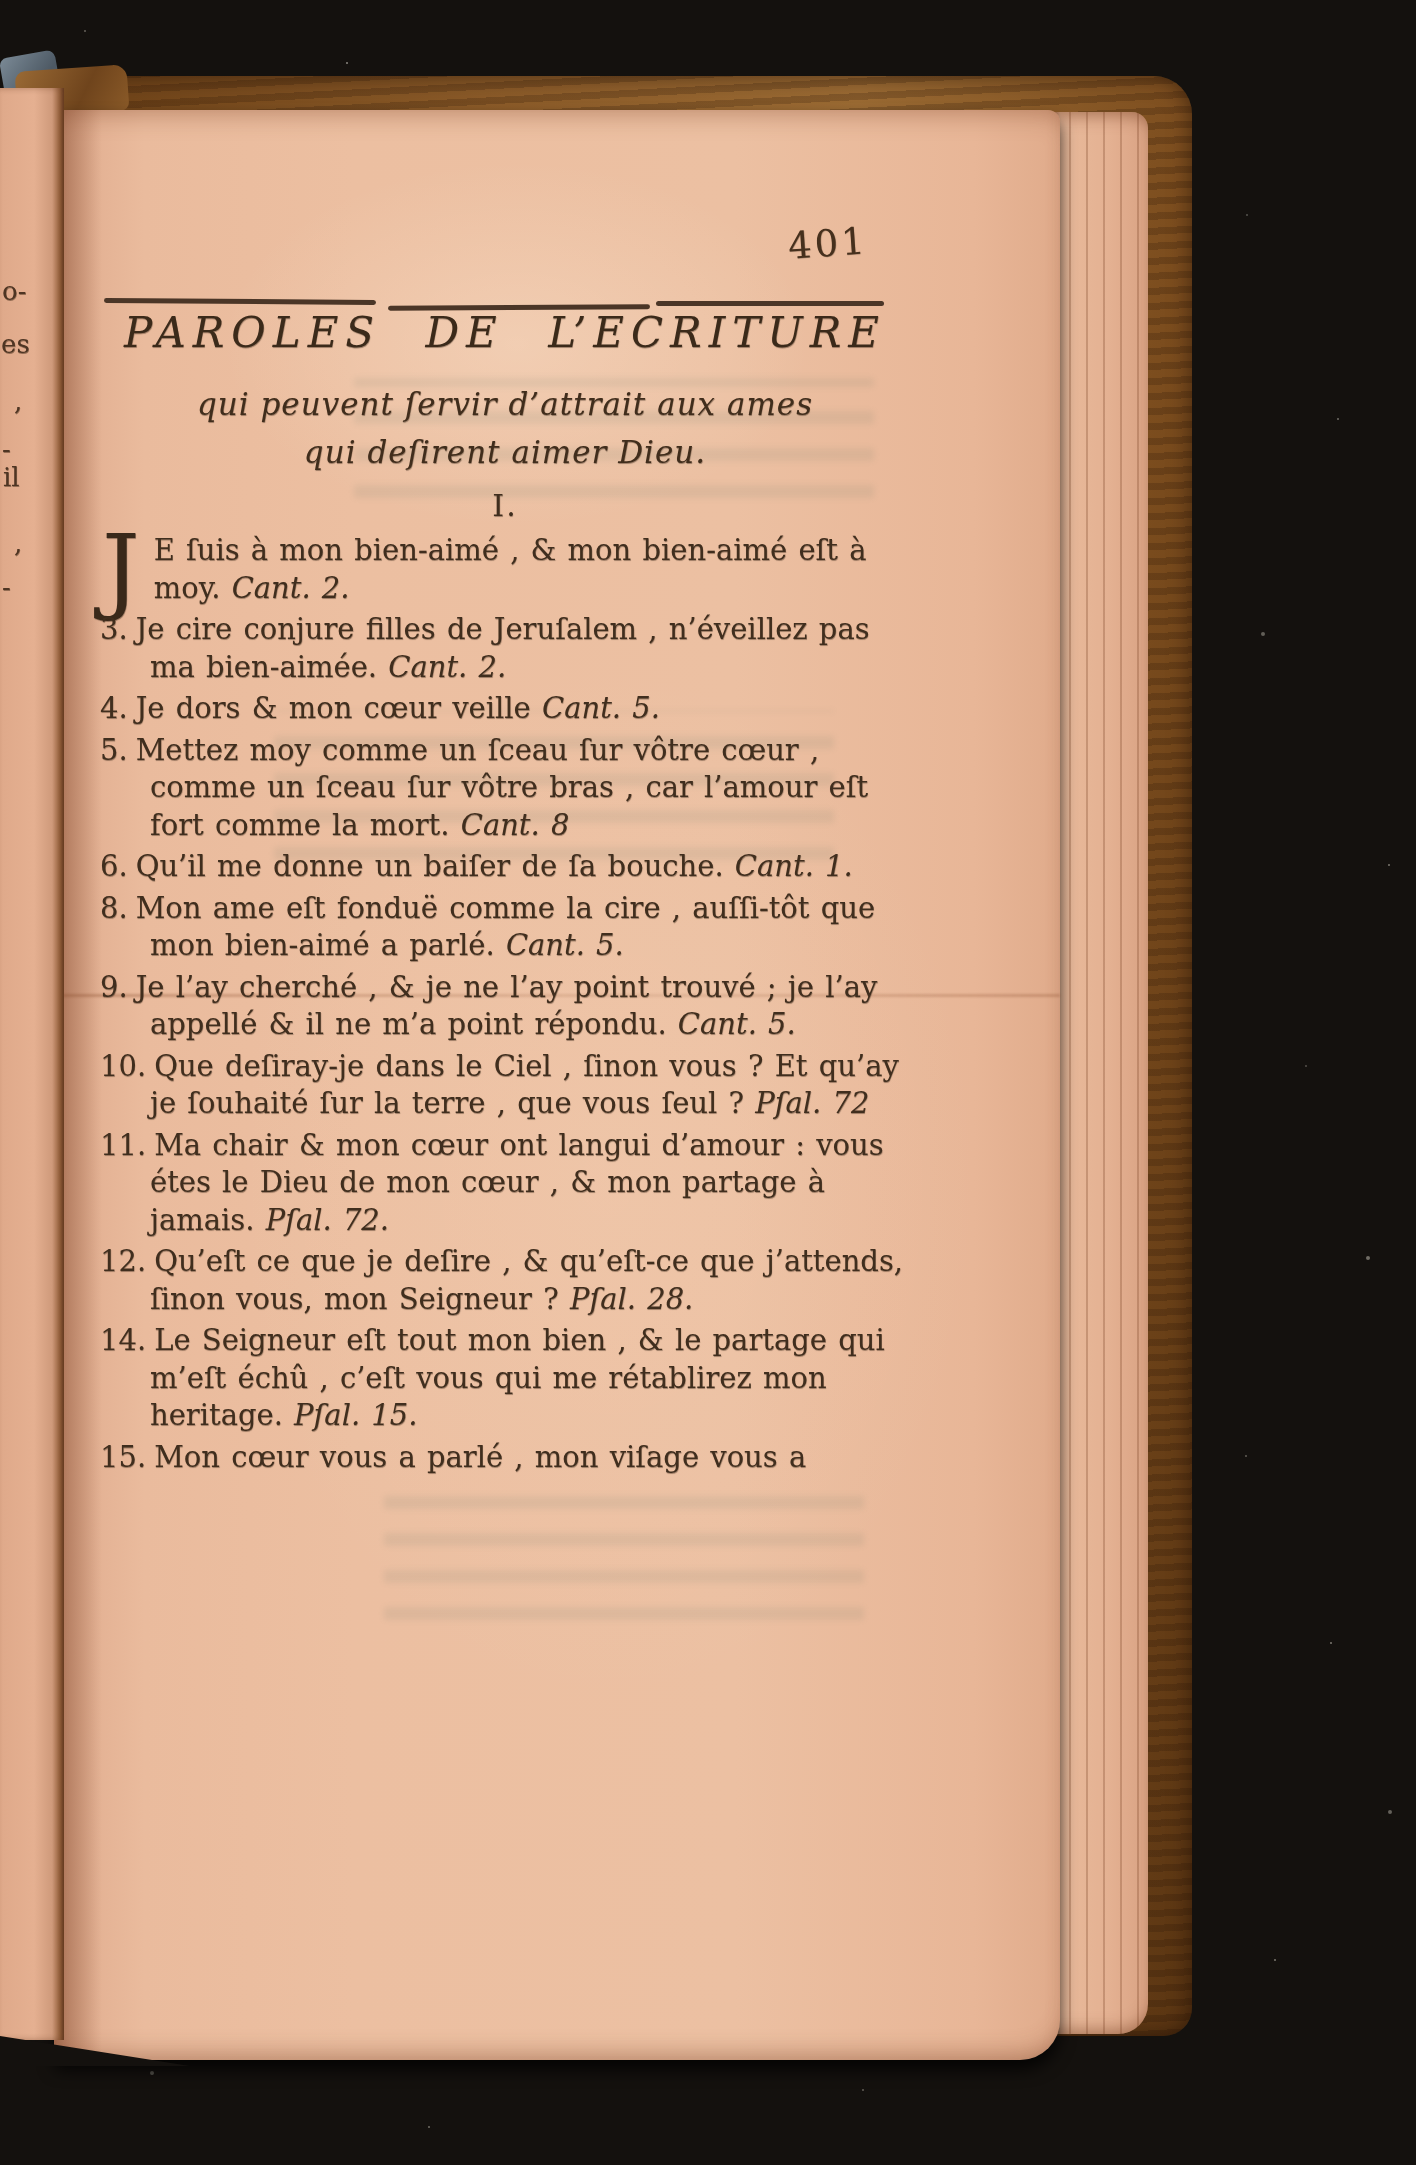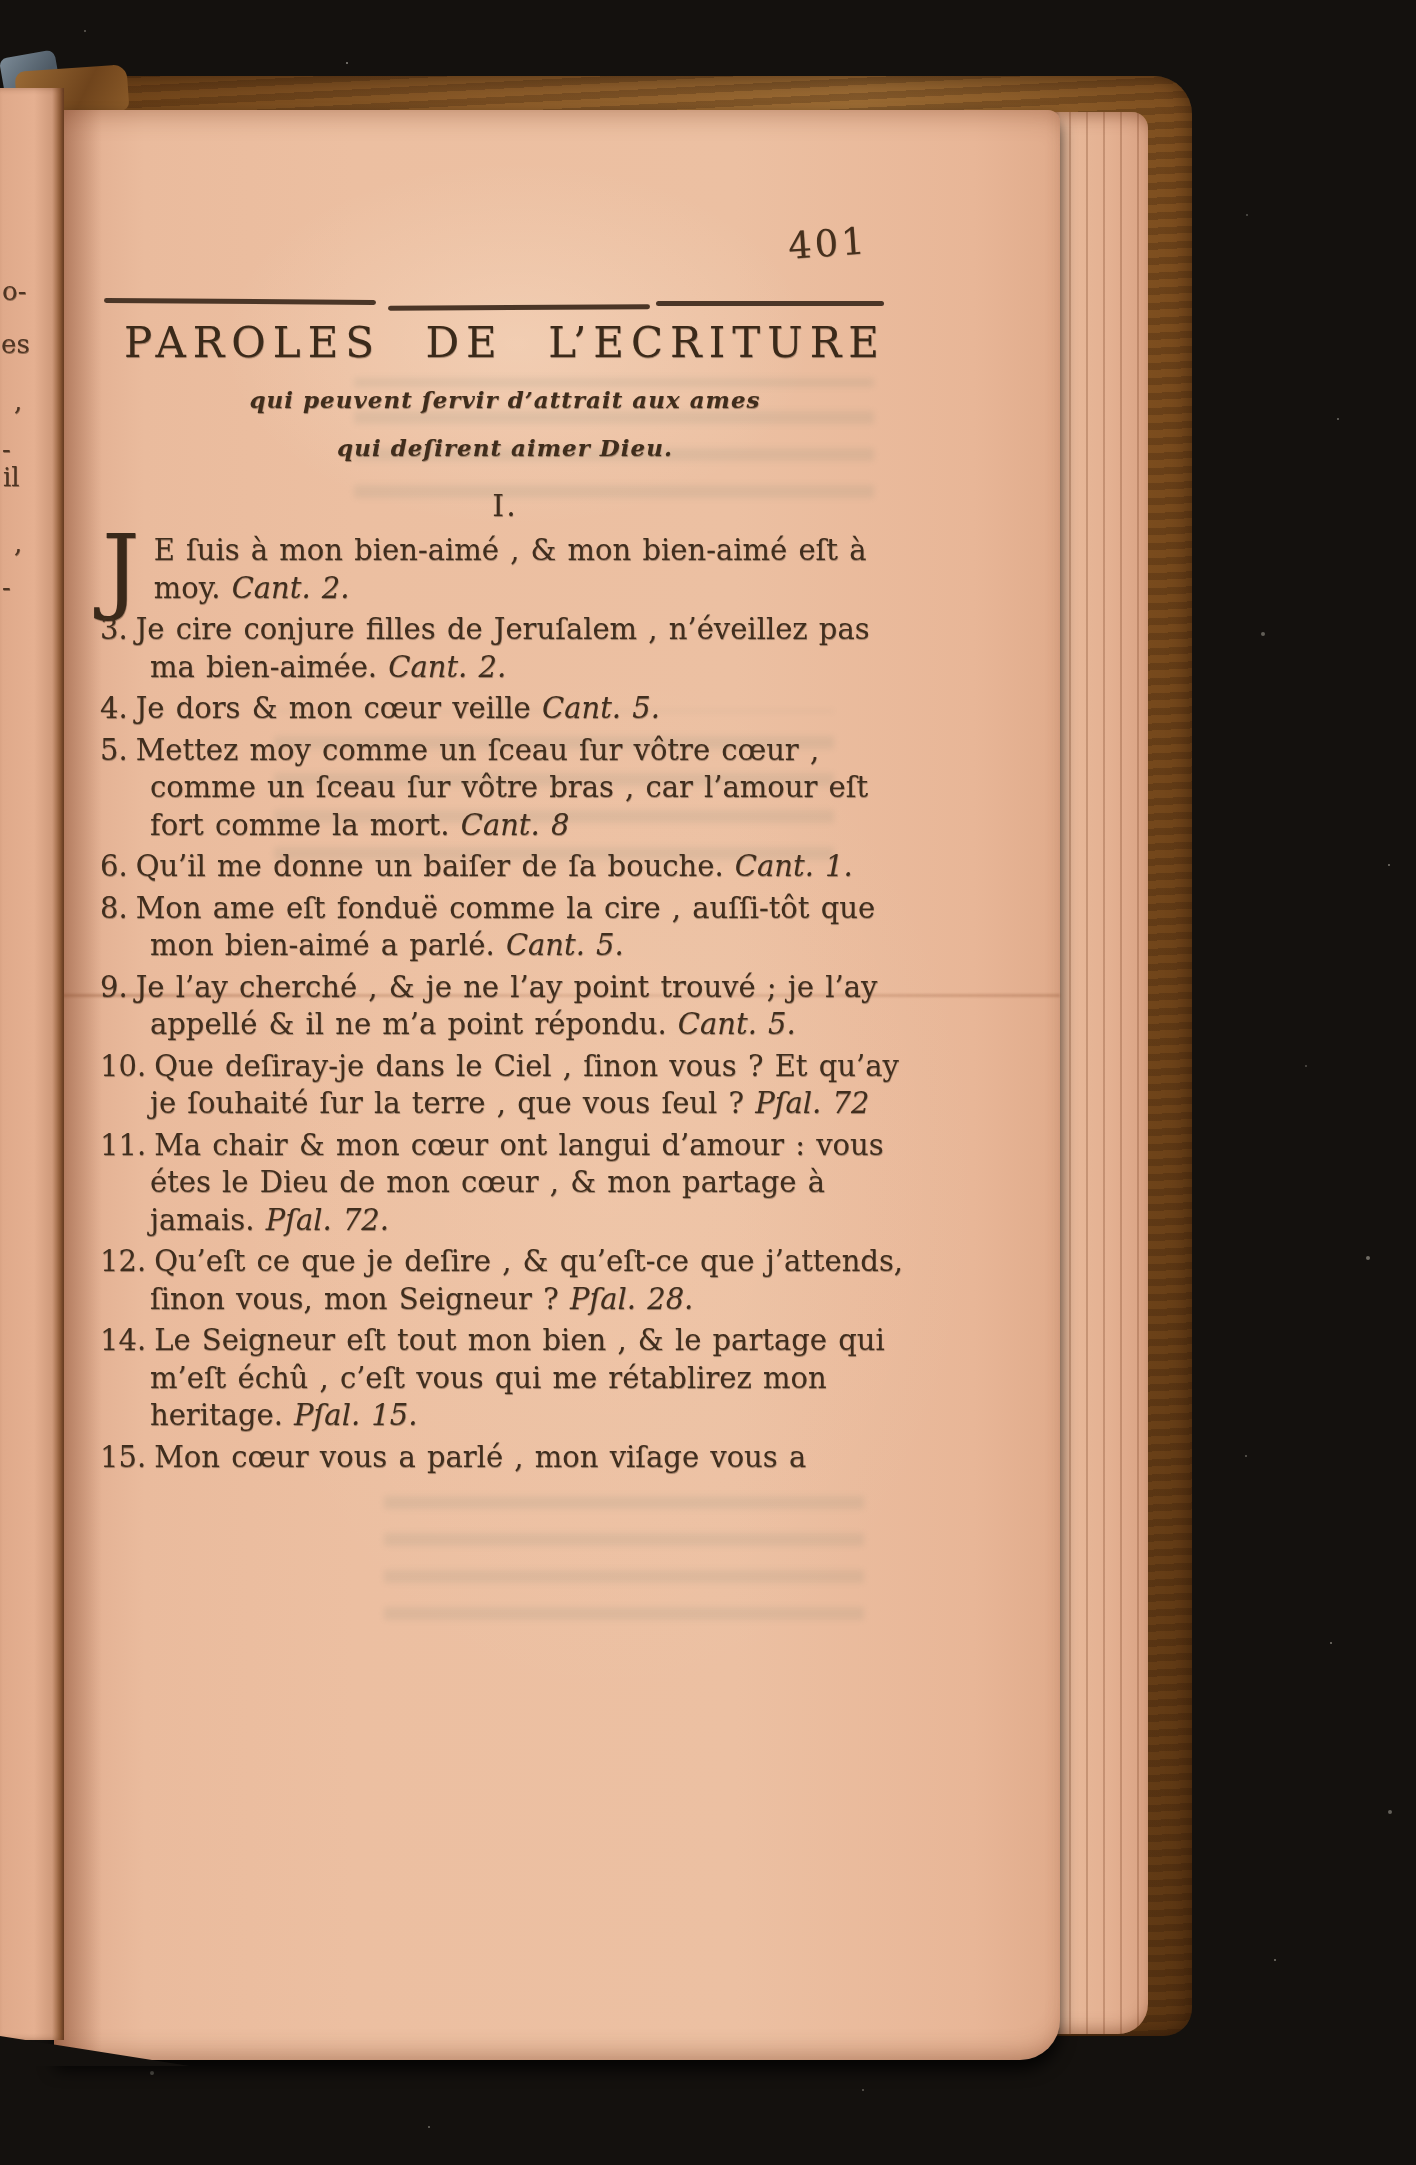--- a/index.html
+++ b/index.html
@@ -99,24 +99,24 @@
   
   .content{position:absolute;left:46px;top:110px;width:810px;color:#402e1e;}
   .content *{text-shadow:.4px .6px .7px rgba(64,44,28,.45);}
   .pagenum{position:absolute;left:688px;top:2px;font-size:37px;letter-spacing:3px;
     transform:rotate(-4deg);color:#46301d;}
   .rule{position:absolute;left:0;top:78px;width:786px;height:12px;}
   .rule i{position:absolute;height:5px;background:#4b3627;border-radius:3px;display:block;}
   .rule i:nth-child(1){left:4px;top:1px;width:272px;transform:rotate(.4deg);}
   .rule i:nth-child(2){left:288px;top:7px;width:262px;transform:rotate(-.3deg);}
   .rule i:nth-child(3){left:556px;top:3px;width:228px;}
-  .title-main{position:absolute;left:0;top:98px;width:100%;text-align:center;
-    font-size:42px;letter-spacing:7px;word-spacing:24px;color:#3b2a1a;}
+  .title-main{position:absolute;left:0;top:88px;width:100%;text-align:center;
+    font-style:italic;font-size:42px;letter-spacing:7px;word-spacing:24px;color:#3b2a1a;}
   .title-sub{position:absolute;left:0;width:100%;text-align:center;font-style:italic;
-    font-size:23px;letter-spacing:1px;color:#402d1c;font-weight:bold;}
+    font-size:31px;letter-spacing:1px;color:#402d1c;}
   .sub1{top:166px;} .sub2{top:214px;}
   .section-num{position:absolute;left:0;top:268px;width:100%;text-align:center;
     font-size:30px;letter-spacing:2px;}
   ol.scripture{position:absolute;left:0;top:312px;width:808px;margin:0;padding:0;
     list-style:none;font-size:29px;line-height:37.5px;word-spacing:2px;}
   ol.scripture li{padding-left:50px;text-indent:-50px;margin:0 0 4px 0;}
   ol.scripture li.has-dropcap{padding-left:0;text-indent:0;}
   .num{padding-right:8px;}
   .dropcap{float:left;font-size:94px;line-height:.60;margin:10px 14px 0 2px;color:#3a291a;}
   .cite{font-style:italic;}

